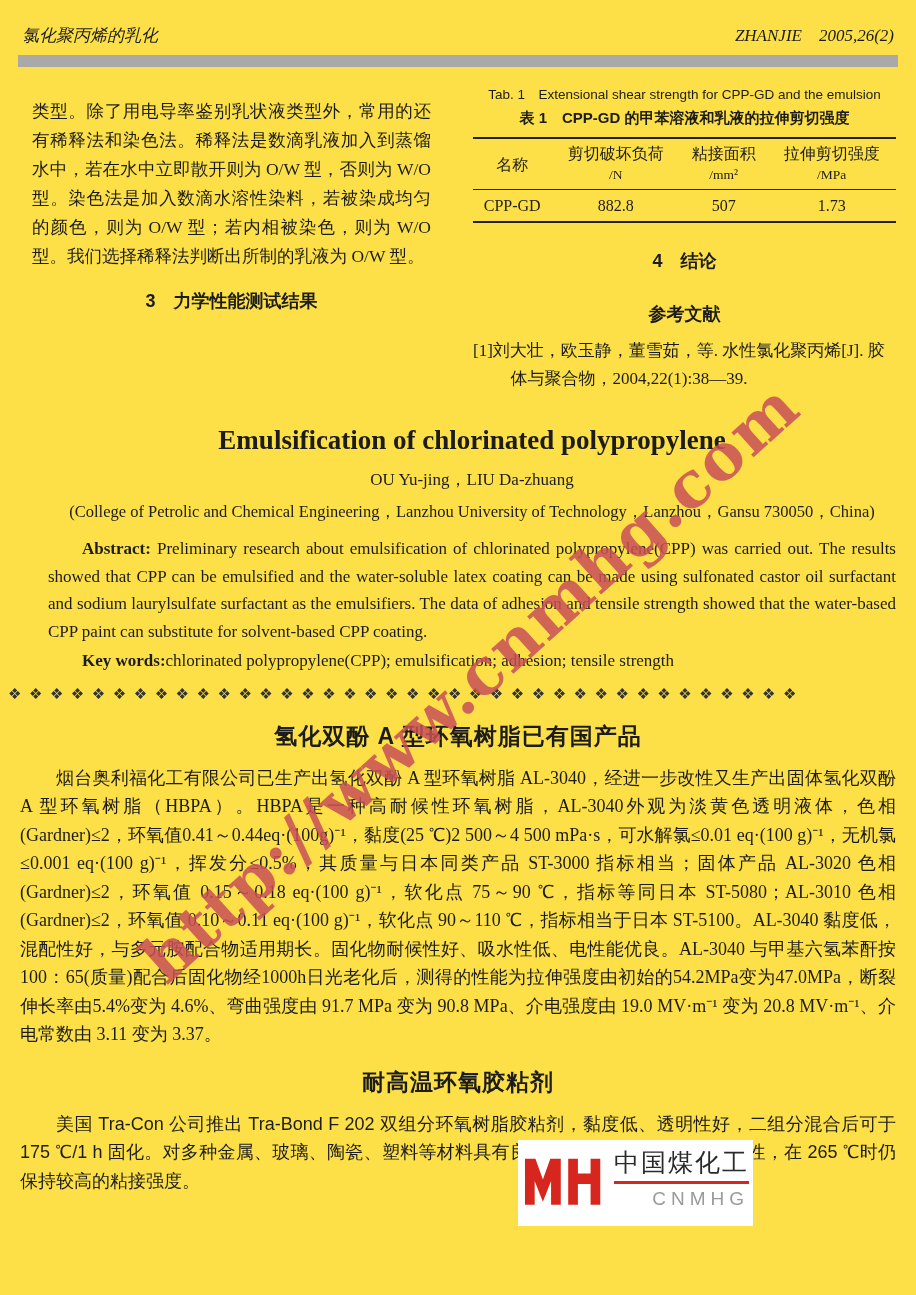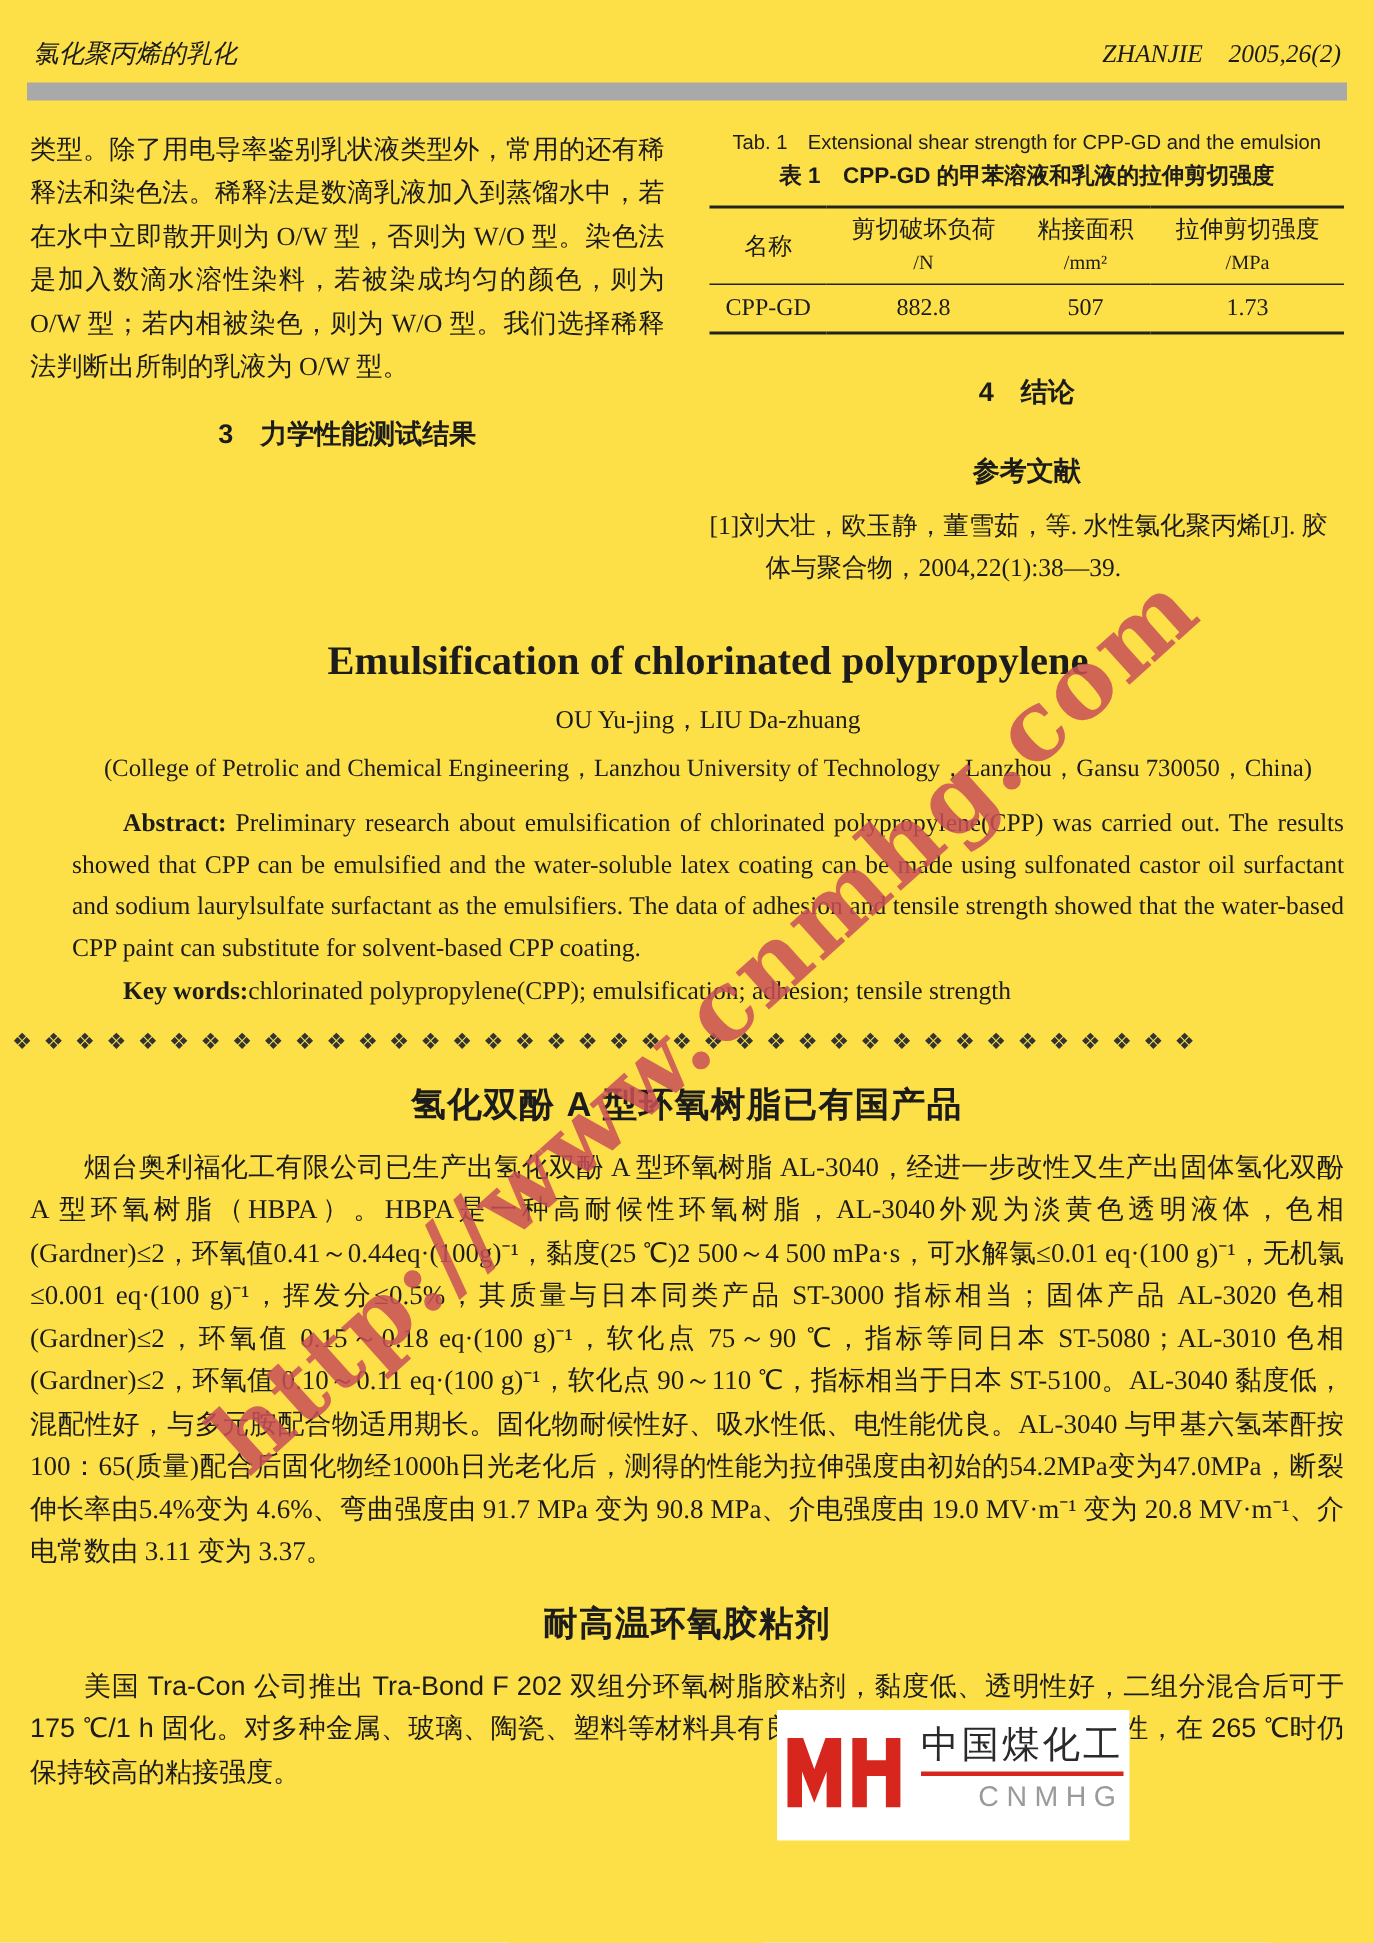--- a/index.html
+++ b/index.html
@@ -61,21 +61,21 @@
 <div class="page">
 
   <div class="hdr">
     <span>氯化聚丙烯的乳化</span>
     <span>ZHANJIE　2005,26(2)</span>
   </div>
   <div class="grayband"></div>
 
   <div class="two-col">
     <div class="col">
-      <p style="margin:0">类型。除了用电导率鉴别乳状液类型外，常用的还有稀释法和染色法。稀释法是数滴乳液加入到蒸馏水中，若在水中立即散开则为 O/W 型，否则为 W/O 型。染色法是加入数滴水溶性染料，若被染成均匀的颜色，则为 O/W 型；若内相被染色，则为 W/O 型。我们选择稀释法判断出所制的乳液为 O/W 型。</p>
+      <p style="margin:12px">类型。除了用电导率鉴别乳状液类型外，常用的还有稀释法和染色法。稀释法是数滴乳液加入到蒸馏水中，若在水中立即散开则为 O/W 型，否则为 W/O 型。染色法是加入数滴水溶性染料，若被染成均匀的颜色，则为 O/W 型；若内相被染色，则为 W/O 型。我们选择稀释法判断出所制的乳液为 O/W 型。</p>
       <div class="sec-heading">3　力学性能测试结果</div>
     </div>
 
     <div class="col">
       <div class="tbl-cap-en">Tab. 1　Extensional shear strength for CPP-GD and the emulsion</div>
       <div class="tbl-cap-cn">表 1　CPP-GD 的甲苯溶液和乳液的拉伸剪切强度</div>
       <table>
         <thead>
           <tr>
             <th>

